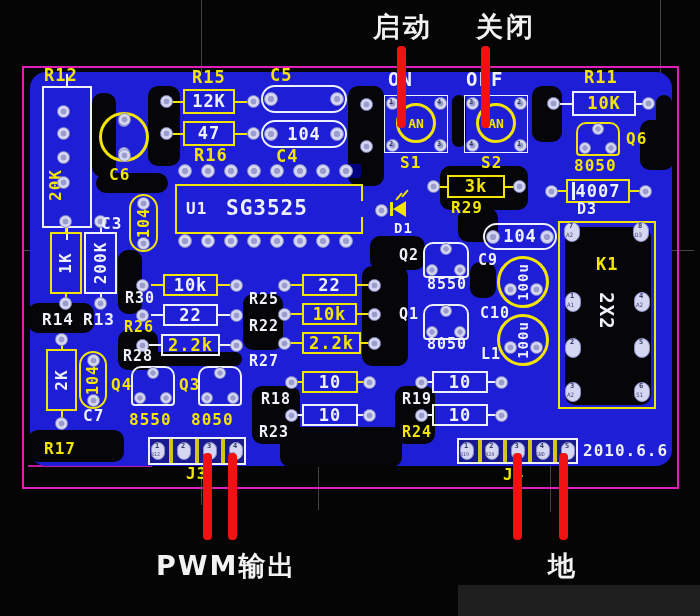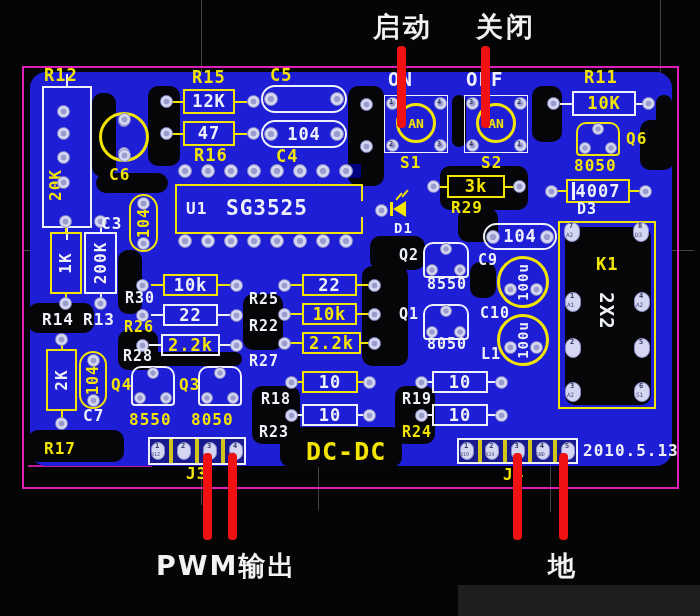--- a/index.html
+++ b/index.html
@@ -336,22 +336,21 @@
     <div style="position: absolute; left: 83px; top: 407px; font: bold 16px / 1.1 &quot;DejaVu Sans Mono&quot;, &quot;Liberation Mono&quot;, monospace; color: rgb(238, 240, 250); letter-spacing: 1px; white-space: nowrap;">C7</div>
     <div style="position: absolute; left: 44px; top: 440px; font: bold 16px / 1.1 &quot;DejaVu Sans Mono&quot;, &quot;Liberation Mono&quot;, monospace; color: rgb(242, 228, 4); letter-spacing: 1px; white-space: nowrap;">R17</div>
     <div style="position: absolute; left: 111px; top: 376px; font: bold 16px / 1.1 &quot;DejaVu Sans Mono&quot;, &quot;Liberation Mono&quot;, monospace; color: rgb(242, 228, 4); letter-spacing: 1px; white-space: nowrap;">Q4</div>
     <div style="position: absolute; left: 179px; top: 376px; font: bold 16px / 1.1 &quot;DejaVu Sans Mono&quot;, &quot;Liberation Mono&quot;, monospace; color: rgb(242, 228, 4); letter-spacing: 1px; white-space: nowrap;">Q3</div>
     <div style="position: absolute; left: 129px; top: 411px; font: bold 16px / 1.1 &quot;DejaVu Sans Mono&quot;, &quot;Liberation Mono&quot;, monospace; color: rgb(242, 228, 4); letter-spacing: 1px; white-space: nowrap;">8550</div>
     <div style="position: absolute; left: 191px; top: 411px; font: bold 16px / 1.1 &quot;DejaVu Sans Mono&quot;, &quot;Liberation Mono&quot;, monospace; color: rgb(242, 228, 4); letter-spacing: 1px; white-space: nowrap;">8050</div>
     <div style="position: absolute; left: 261px; top: 391px; font: bold 15px / 1.1 &quot;DejaVu Sans Mono&quot;, &quot;Liberation Mono&quot;, monospace; color: rgb(238, 240, 250); letter-spacing: 1px; white-space: nowrap;">R18</div>
     <div style="position: absolute; left: 259px; top: 424px; font: bold 15px / 1.1 &quot;DejaVu Sans Mono&quot;, &quot;Liberation Mono&quot;, monospace; color: rgb(238, 240, 250); letter-spacing: 1px; white-space: nowrap;">R23</div>
     <div style="position: absolute; left: 402px; top: 391px; font: bold 15px / 1.1 &quot;DejaVu Sans Mono&quot;, &quot;Liberation Mono&quot;, monospace; color: rgb(238, 240, 250); letter-spacing: 1px; white-space: nowrap;">R19</div>
     <div style="position: absolute; left: 402px; top: 424px; font: bold 15px / 1.1 &quot;DejaVu Sans Mono&quot;, &quot;Liberation Mono&quot;, monospace; color: rgb(242, 228, 4); letter-spacing: 1px; white-space: nowrap;">R24</div>
-    <div style="position: absolute; left: 306px; top: 438px; font: bold 25px / 1.1 &quot;DejaVu Sans Mono&quot;, &quot;Liberation Mono&quot;, monospace; color: rgb(242, 228, 4); letter-spacing: 1px; white-space: nowrap;">DC-DC</div>
-    <div style="position: absolute; left: 583px; top: 442px; font: bold 16px / 1.1 &quot;DejaVu Sans Mono&quot;, &quot;Liberation Mono&quot;, monospace; color: rgb(238, 240, 250); letter-spacing: 1px; white-space: nowrap;">2010.5.13</div>
+    <div style="position: absolute; left: 583px; top: 442px; font: bold 16px / 1.1 &quot;DejaVu Sans Mono&quot;, &quot;Liberation Mono&quot;, monospace; color: rgb(238, 240, 250); letter-spacing: 1px; white-space: nowrap;">2010.6.6</div>
     <div style="position: absolute; left: 186px; top: 465px; font: bold 16px / 1.1 &quot;DejaVu Sans Mono&quot;, &quot;Liberation Mono&quot;, monospace; color: rgb(242, 228, 4); letter-spacing: 1px; white-space: nowrap;">J3</div>
     <div style="position: absolute; left: 503px; top: 466px; font: bold 16px / 1.1 &quot;DejaVu Sans Mono&quot;, &quot;Liberation Mono&quot;, monospace; color: rgb(242, 228, 4); letter-spacing: 1px; white-space: nowrap;">J4</div>
     <div style="position: absolute; left: 397px; top: 46px; width: 9px; height: 82px; background: rgb(240, 18, 18); border-radius: 4px;"></div>
     <div style="position: absolute; left: 481px; top: 46px; width: 9px; height: 82px; background: rgb(240, 18, 18); border-radius: 4px;"></div>
     <div style="position: absolute; left: 203px; top: 453px; width: 9px; height: 87px; background: rgb(240, 18, 18); border-radius: 4px;"></div>
     <div style="position: absolute; left: 228px; top: 453px; width: 9px; height: 87px; background: rgb(240, 18, 18); border-radius: 4px;"></div>
     <div style="position: absolute; left: 513px; top: 453px; width: 9px; height: 87px; background: rgb(240, 18, 18); border-radius: 4px;"></div>
     <div style="position: absolute; left: 559px; top: 453px; width: 9px; height: 87px; background: rgb(240, 18, 18); border-radius: 4px;"></div>
     <div style="position: absolute; left: 476px; top: 12px; font: bold 27px / 1.1 &quot;DejaVu Sans&quot;, &quot;Liberation Sans&quot;, sans-serif; color: rgb(242, 242, 242); letter-spacing: 3px; white-space: nowrap;">关闭</div>
     <div style="position: absolute; left: 373px; top: 12px; font: bold 27px / 1.1 &quot;DejaVu Sans&quot;, &quot;Liberation Sans&quot;, sans-serif; color: rgb(242, 242, 242); letter-spacing: 3px; white-space: nowrap;">启动</div>

